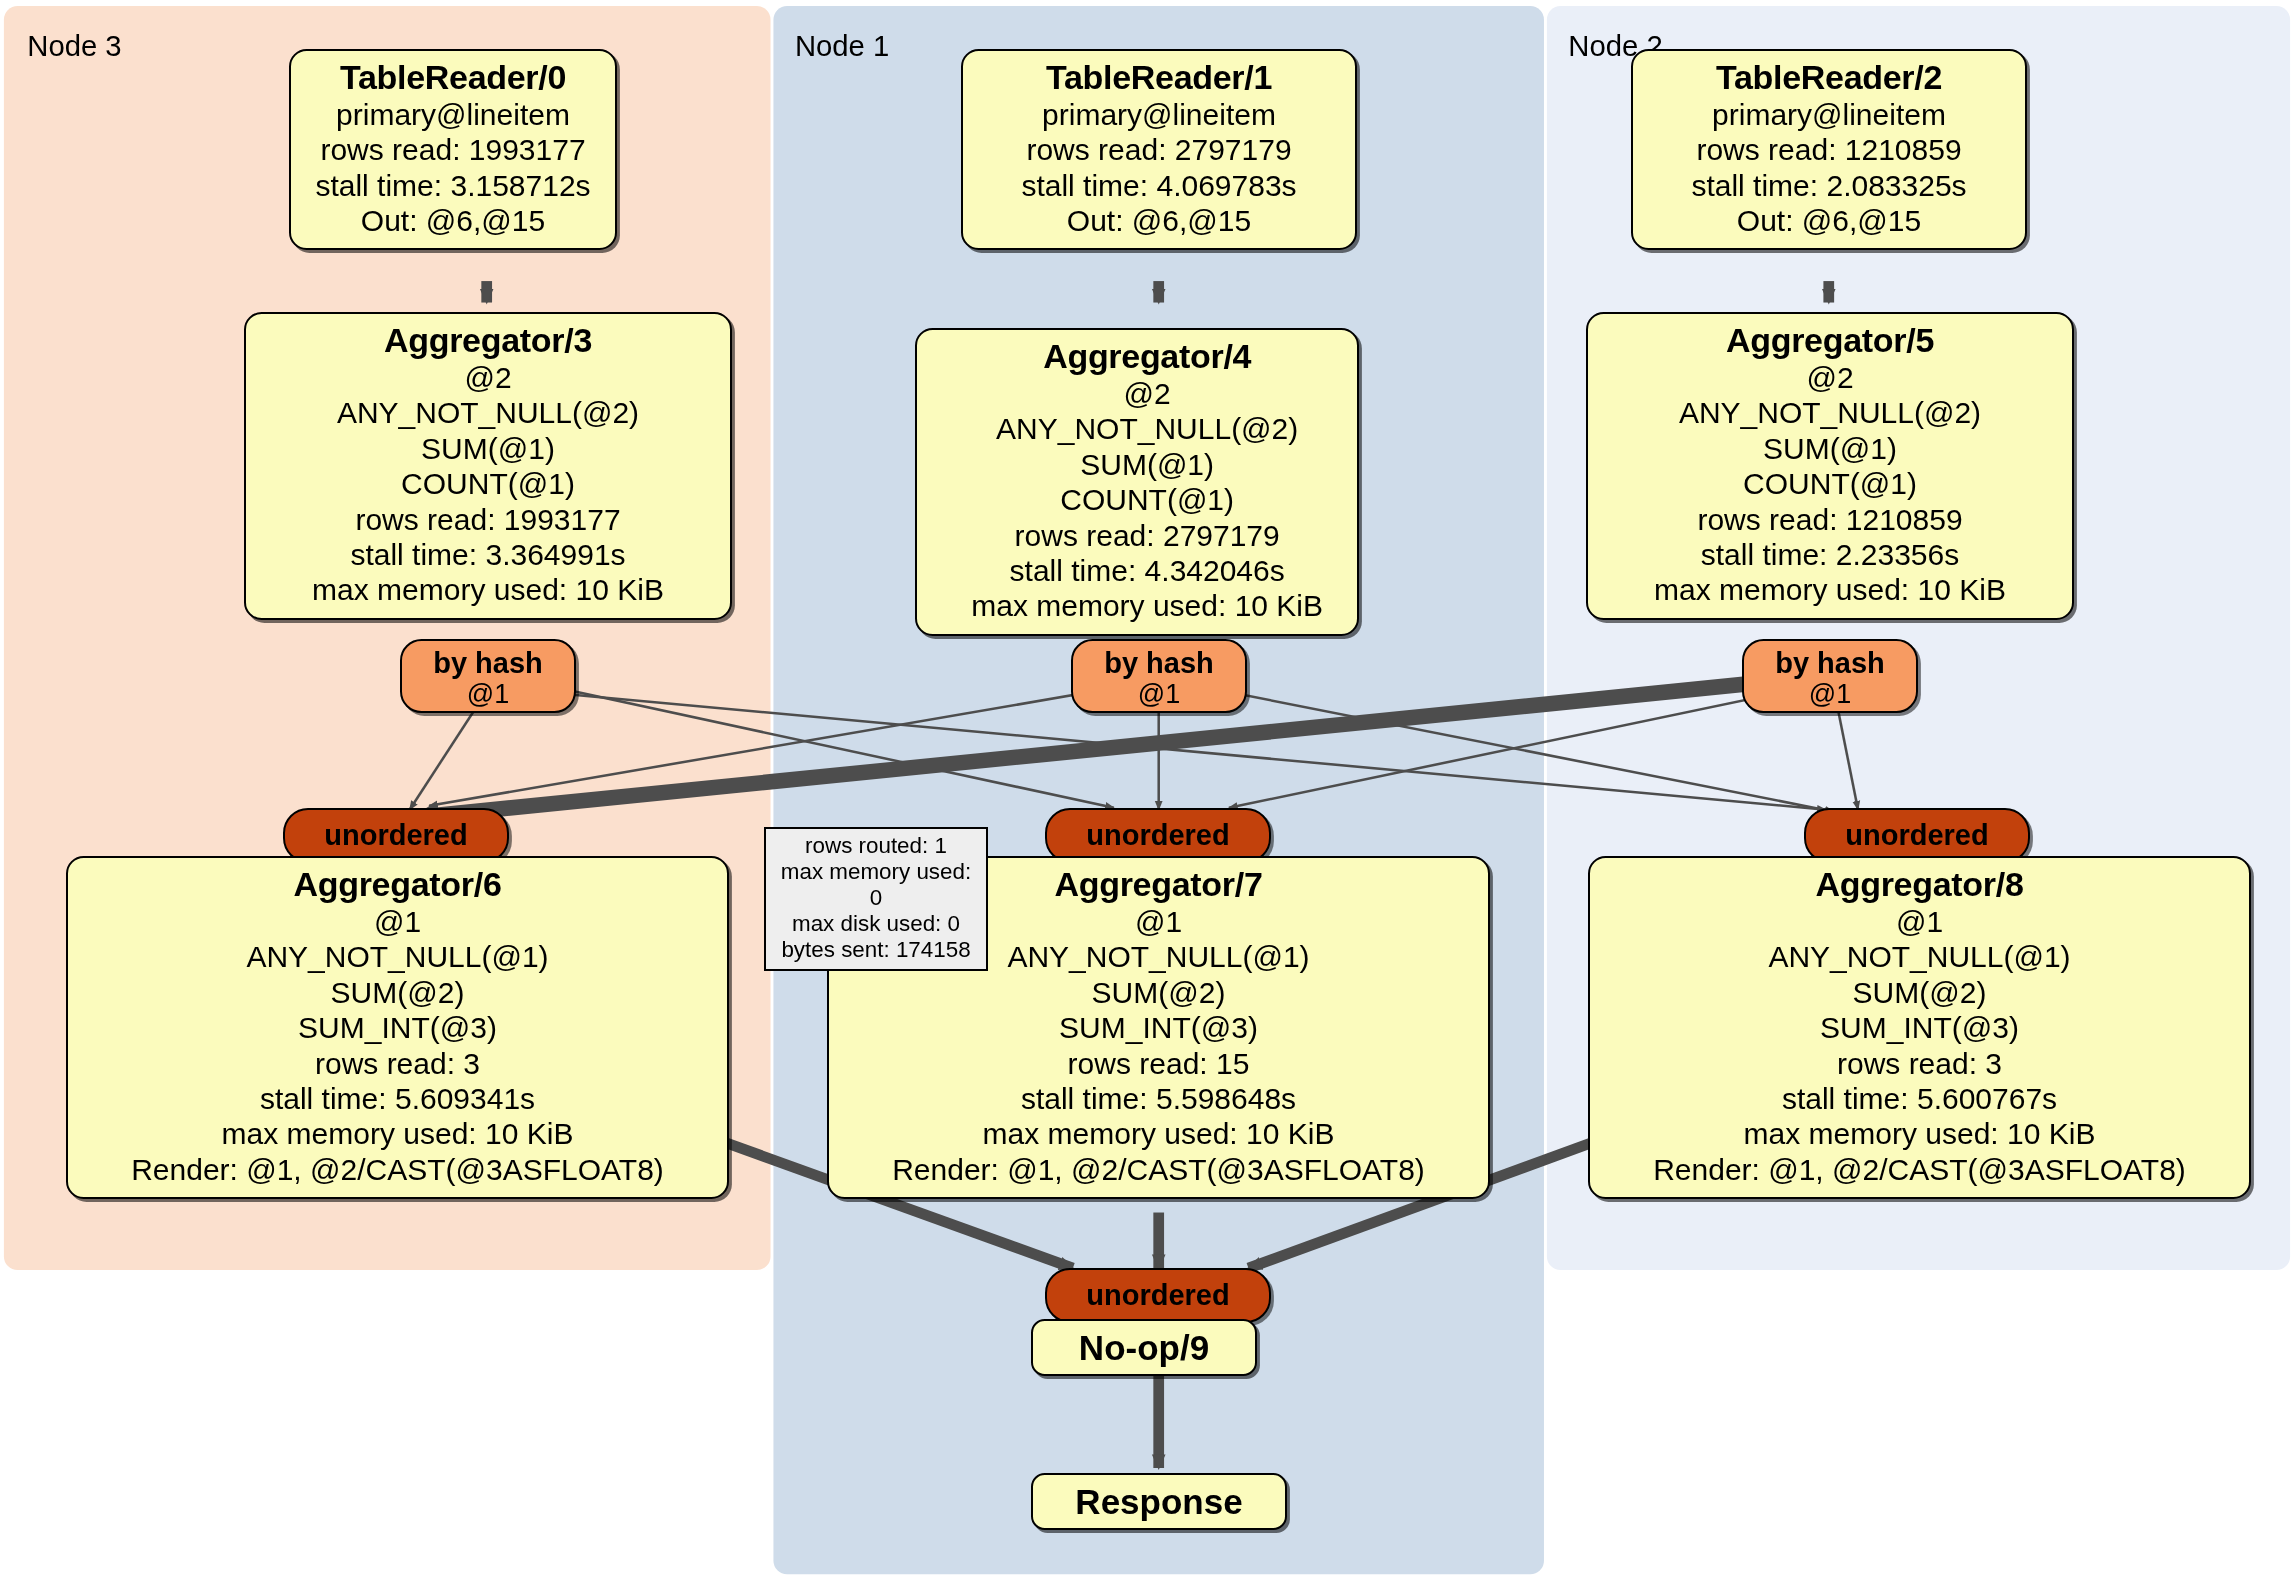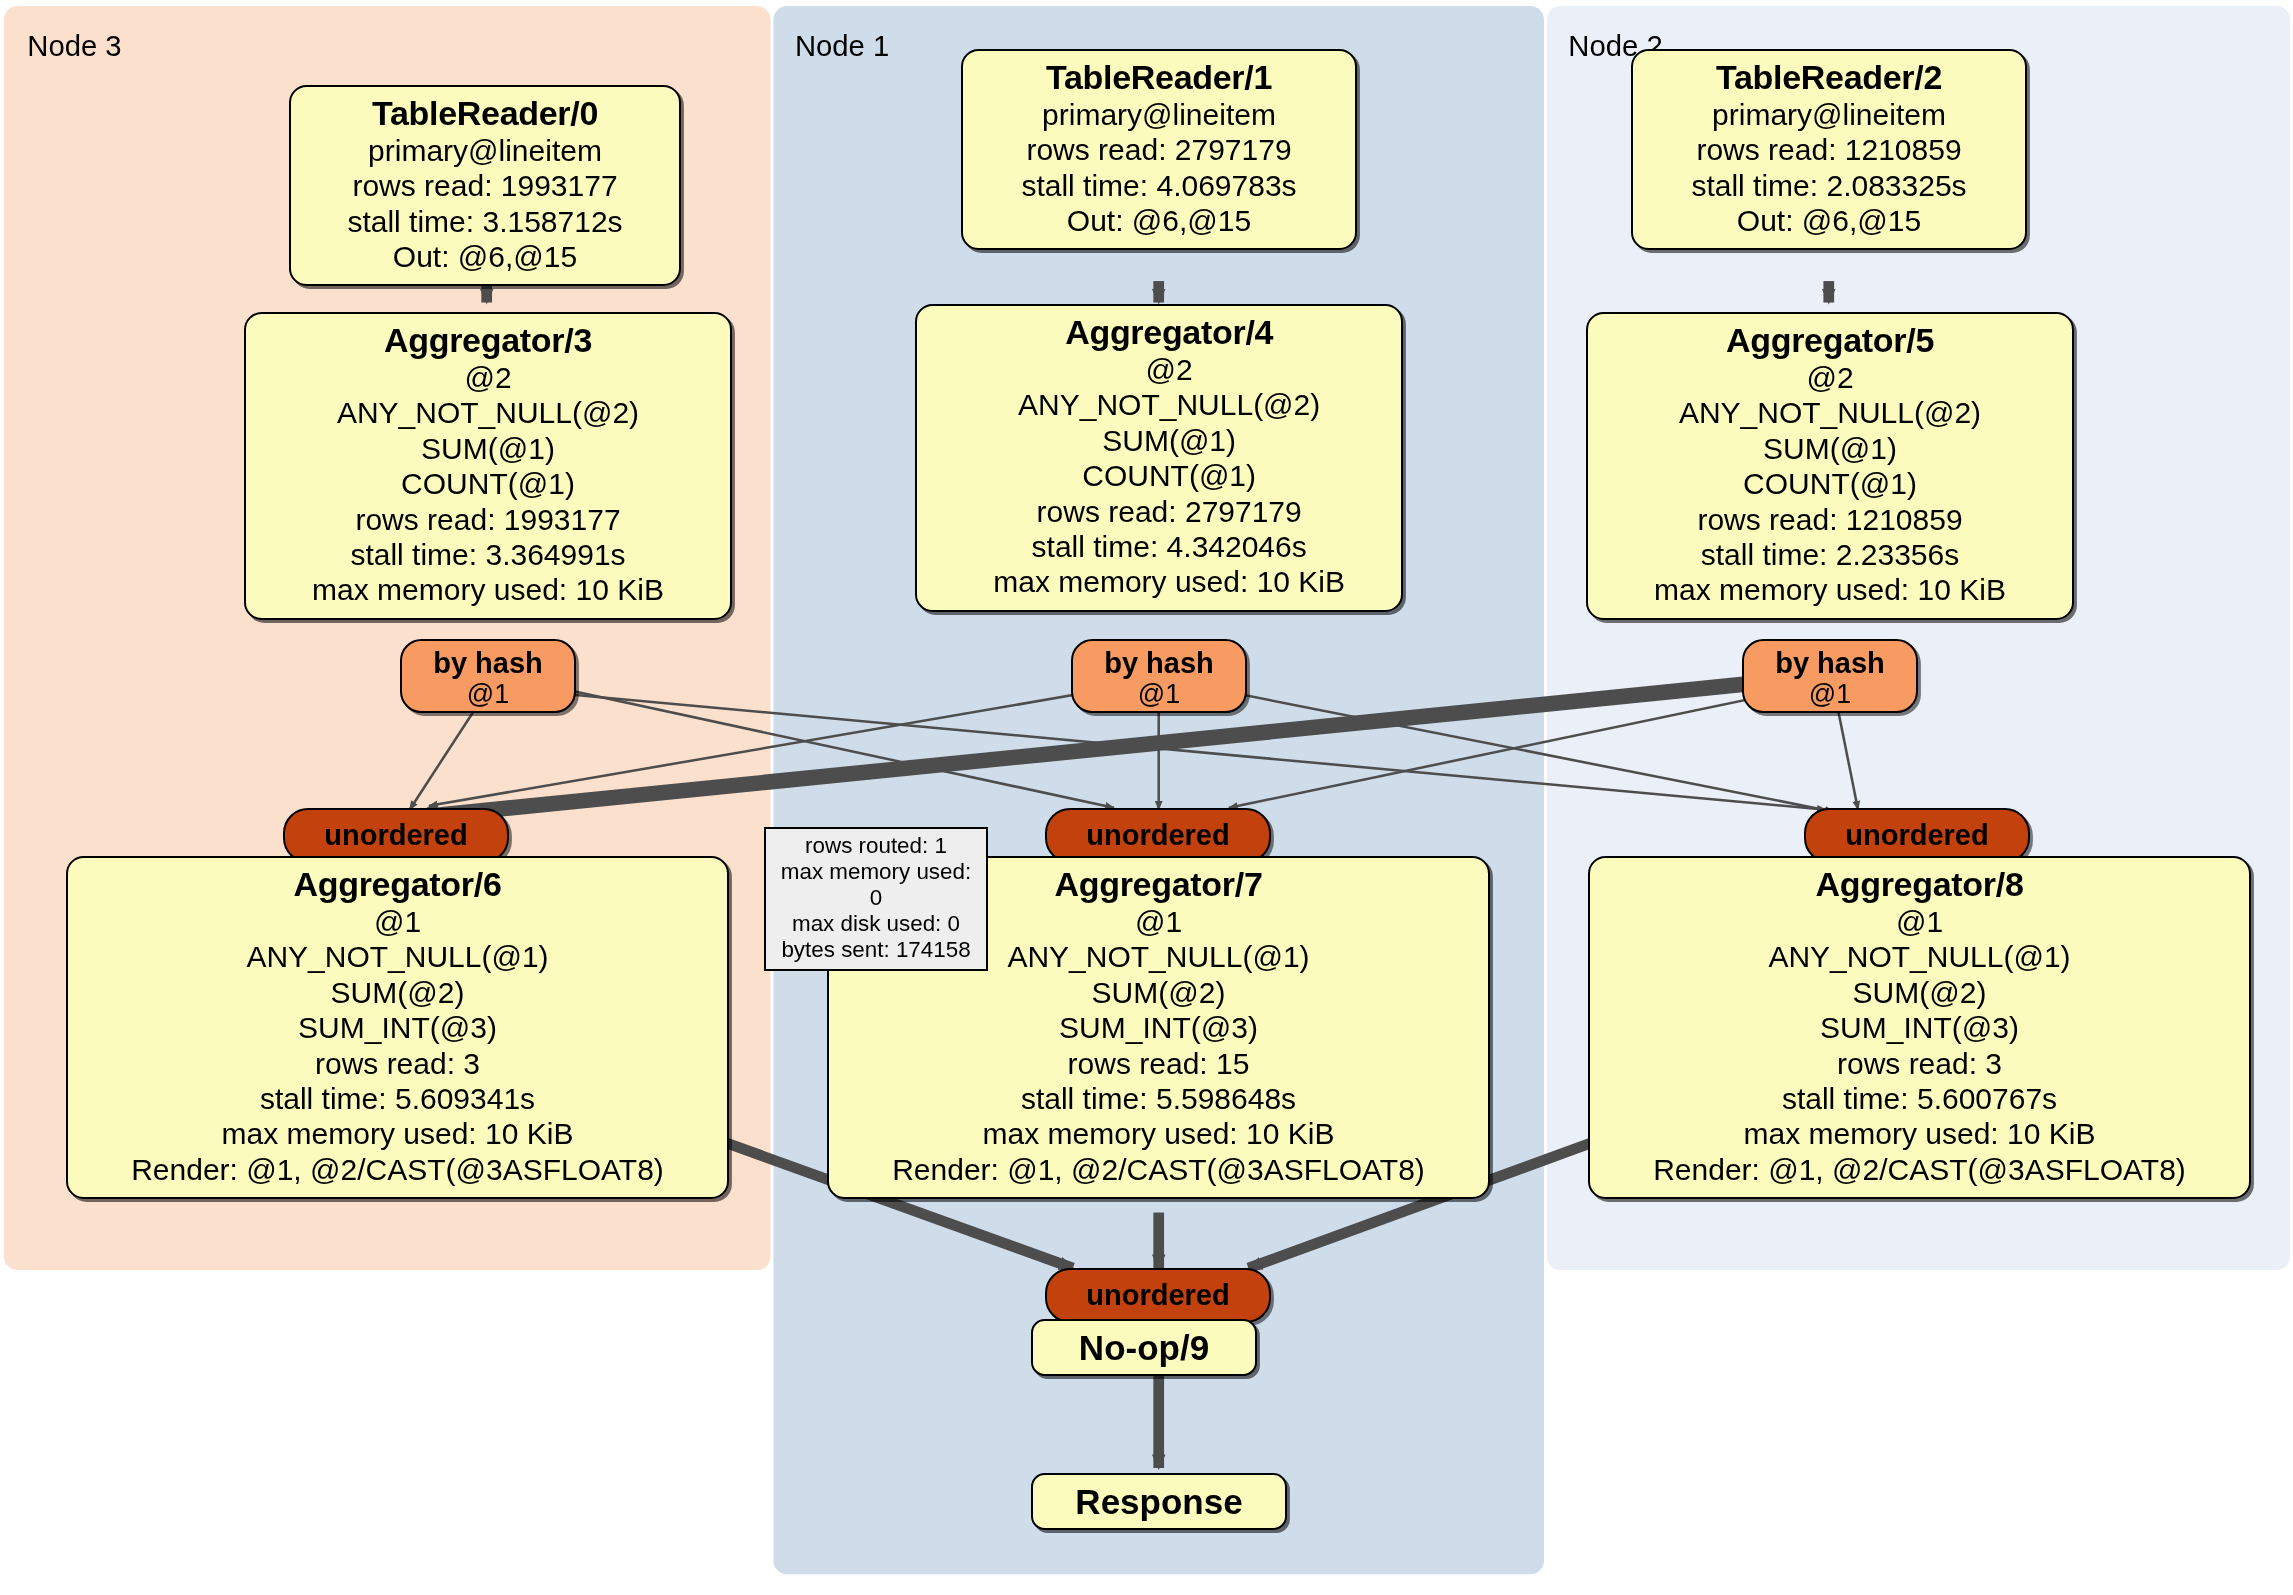--- a/index.html
+++ b/index.html
@@ -164,21 +164,21 @@
 
     <g stroke="#4d4d4d" fill="none" stroke-width="11">
       <line x1="740" y1="1170" x2="1100" y2="1300" marker-end="url(#arrowMed)"></line>
       <line x1="1188" y1="1243" x2="1188" y2="1300" marker-end="url(#arrowMed)"></line>
       <line x1="1636" y1="1170" x2="1280" y2="1300" marker-end="url(#arrowMed)"></line>
     </g>
 
     <line x1="1188" y1="1410" x2="1188" y2="1505" stroke="#4d4d4d" stroke-width="11" fill="none" marker-end="url(#arrowMed)"></line>
   </svg>
 
-  <div class="nodebox" style="left:289px; top:49px; width:392px;margin-top:36px;">
+  <div class="nodebox" style="left:289px; top:49px; width:328px;">
     <div class="title">TableReader/0</div>
     <div class="line">primary@lineitem</div>
     <div class="line">rows read: 1993177</div>
     <div class="line">stall time: 3.158712s</div>
     <div class="line">Out: @6,@15</div>
   </div>
 
   <div class="nodebox" style="left:961px; top:49px; width:396px;">
     <div class="title">TableReader/1</div>
     <div class="line">primary@lineitem</div>
@@ -199,21 +199,21 @@
     <div class="title">Aggregator/3</div>
     <div class="line">@2</div>
     <div class="line">ANY_NOT_NULL(@2)</div>
     <div class="line">SUM(@1)</div>
     <div class="line">COUNT(@1)</div>
     <div class="line">rows read: 1993177</div>
     <div class="line">stall time: 3.364991s</div>
     <div class="line">max memory used: 10 KiB</div>
   </div>
 
-  <div class="nodebox" style="left:915px; top:304px; width:488px;padding-left:32px;">
+  <div class="nodebox" style="left:915px; top:328px; width:444px;padding-left:32px;">
     <div class="title">Aggregator/4</div>
     <div class="line">@2</div>
     <div class="line">ANY_NOT_NULL(@2)</div>
     <div class="line">SUM(@1)</div>
     <div class="line">COUNT(@1)</div>
     <div class="line">rows read: 2797179</div>
     <div class="line">stall time: 4.342046s</div>
     <div class="line">max memory used: 10 KiB</div>
   </div>
 

